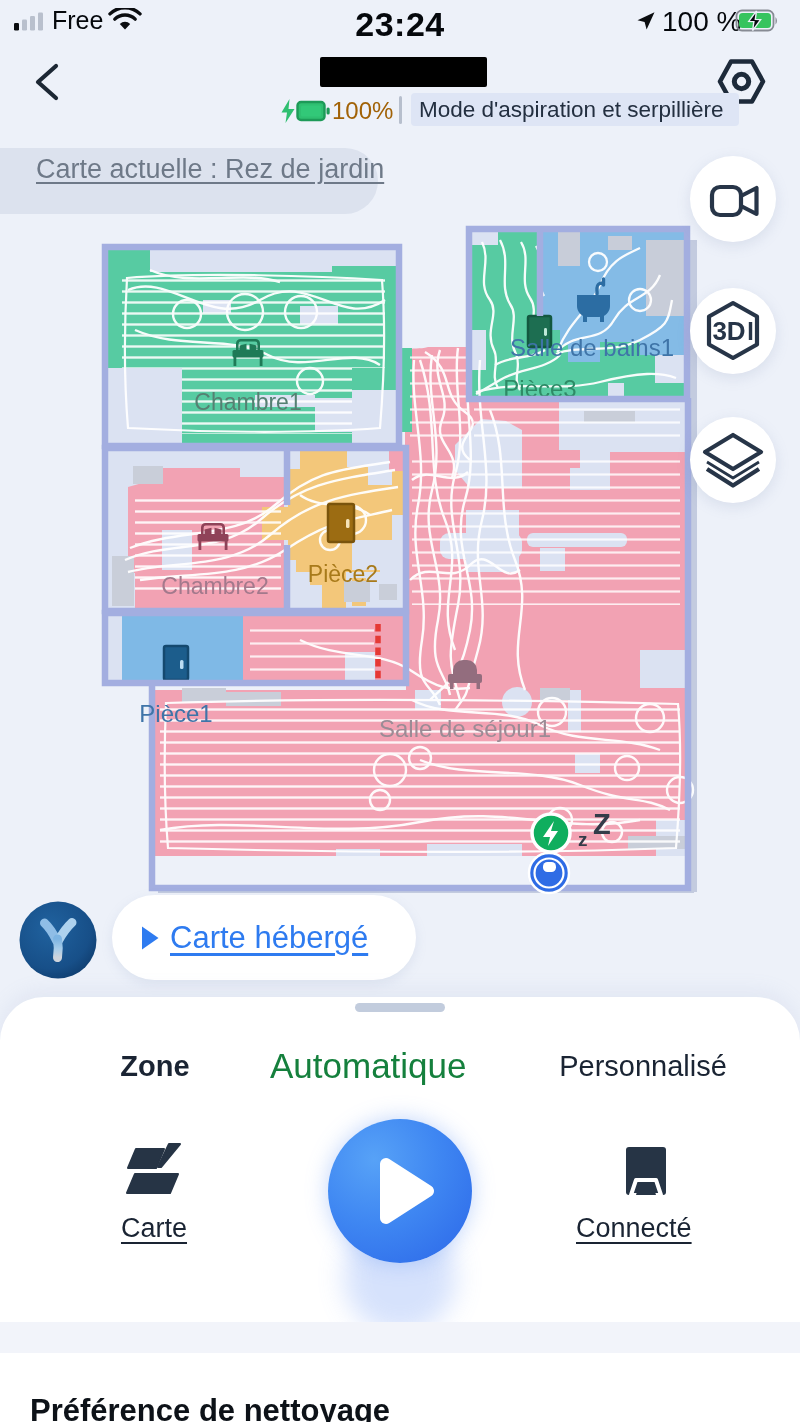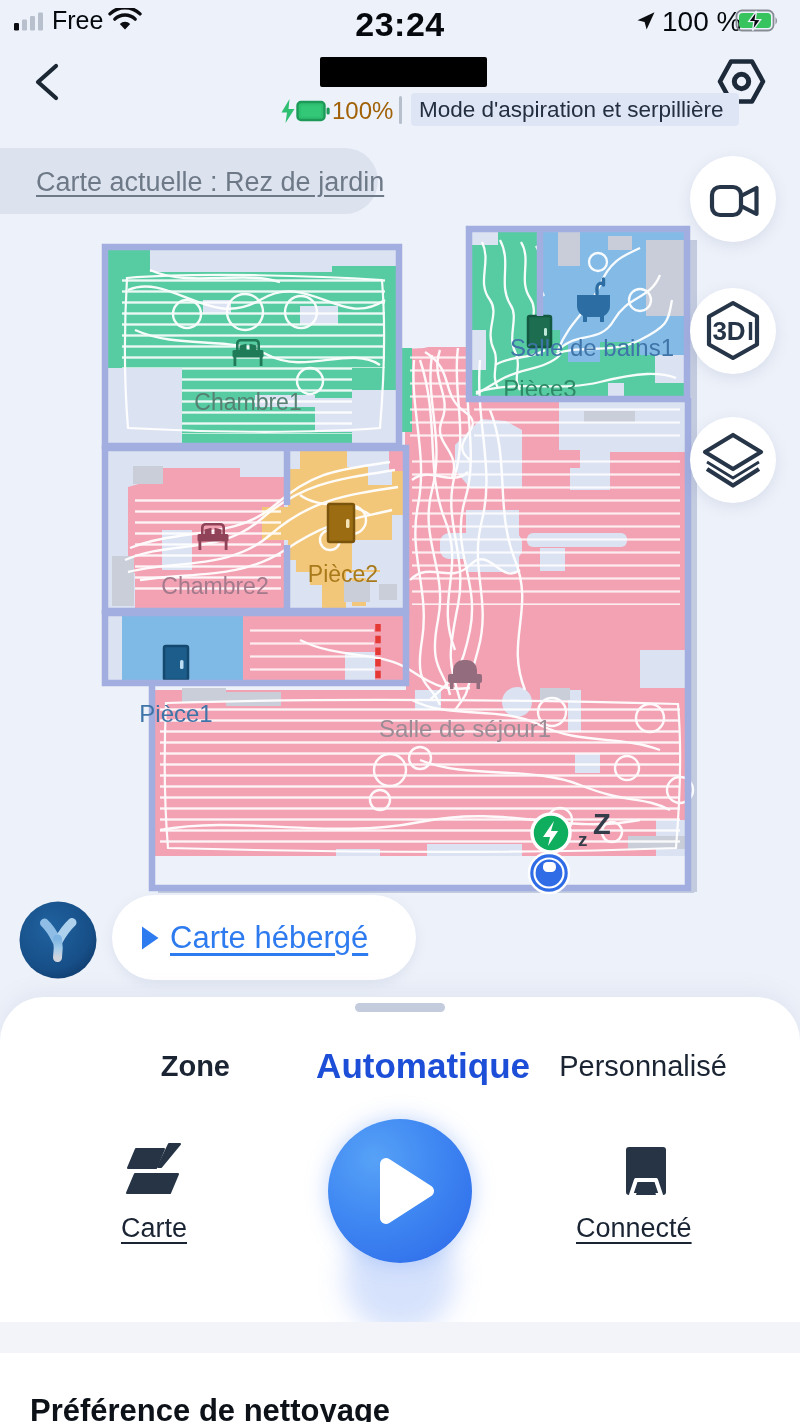--- a/index.html
+++ b/index.html
@@ -62,21 +62,21 @@
 </svg>
 
 <div class="abs" style="left:332px;top:97px;font-size:24px;color:#a16207;">100%</div>
 
 <div class="abs" style="left:399px;top:96px;width:3px;height:28px;background:#b7bfcd;border-radius:1.5px"></div>
 
 <div class="abs" style="left:411px;top:93px;width:328px;height:33px;background:#dee5f5;border-radius:4px"></div>
 <div class="abs" style="left:419px;top:97px;font-size:22.5px;color:#232f40;">Mode d'aspiration et serpillière</div>
 
 <div class="abs" style="left:0px;top:148px;width:378px;height:66px;background:#dce2ee;border-radius:0 33px 33px 0"></div>
-<div class="abs" style="left:36px;top:167px;font-size:27px;color:#6e7988;text-decoration:underline;text-underline-offset:4px;">Carte actuelle : Rez de jardin</div>
+<div class="abs" style="left:36px;top:154px;font-size:27px;color:#6e7988;text-decoration:underline;text-underline-offset:4px;">Carte actuelle : Rez de jardin</div>
 
 <svg class="abs" style="left:95px;top:218px" width="605" height="682" viewBox="95 218 605 682">
   <defs>
     <pattern id="hl" width="12" height="11" patternUnits="userSpaceOnUse">
       <path d="M0 5.5 H12" stroke="#ffffff" stroke-width="2.4" opacity="0.92"></path>
     </pattern>
     <pattern id="hl2" width="12" height="13" patternUnits="userSpaceOnUse">
       <path d="M0 6.5 H12" stroke="#ffffff" stroke-width="2.2" opacity="0.85"></path>
     </pattern>
   </defs>
@@ -379,23 +379,23 @@
 <svg class="abs" style="left:140px;top:925px" width="20" height="26" viewBox="0 0 20 26">
   <path d="M2 1.5 L18.5 13 L2 24.5 Z" fill="#2e7bf0"></path>
 </svg>
 
 <div class="abs" style="left:170px;top:920px;font-size:31px;color:#2e7bf0;text-decoration:underline;text-underline-offset:5px;">Carte hébergé</div>
 
 <div class="abs" style="left:0;top:997px;width:800px;height:325px;background:#fff;border-radius:44px 44px 0 0;box-shadow:0 -6px 20px rgba(140,160,200,.12)"></div>
 
 <div class="abs" style="left:355px;top:1003px;width:90px;height:9px;border-radius:5px;background:#b3bfd4;opacity:.8"></div>
 
-<div class="abs" style="left:80px;top:1050px;width:150px;text-align:right;font-size:29px;font-weight:bold;color:#1a2433">Zone</div>
-
-<div class="abs" style="left:270px;top:1046px;width:260px;text-align:right;font-size:35px;font-weight:bold;color:#1d4ed8">Automatique</div>
+<div class="abs" style="left:80px;top:1050px;width:150px;text-align:center;font-size:29px;font-weight:bold;color:#1a2433">Zone</div>
+
+<div class="abs" style="left:270px;top:1046px;width:260px;text-align:left;font-size:35px;font-weight:normal;color:#15803d">Automatique</div>
 
 <div class="abs" style="left:530px;top:1050px;width:226px;text-align:center;font-size:29px;font-weight:normal;color:#1a2433">Personnalisé</div>
 
 <div class="abs" style="left:328px;top:1119px;width:144px;height:144px;border-radius:50%;background:radial-gradient(circle at 32% 28%, #57a2f7 0%, #3f87f2 45%, #2b66e8 100%);box-shadow:0 0 22px rgba(100,150,245,.40), 0 86px 26px -16px rgba(120,160,245,.30)"></div>
 <svg class="abs" style="left:376px;top:1156px" width="60" height="70" viewBox="0 0 60 70">
   <path d="M10 8 L52 35 L10 62 Z" fill="#fff" stroke="#fff" stroke-width="12" stroke-linejoin="round"></path>
 </svg>
 
 <svg class="abs" style="left:120px;top:1142px" width="68" height="56" viewBox="0 0 68 56">
   <path d="M16 7 L44 7 L36 26 L8 26 Z" fill="#263445" stroke="#263445" stroke-width="2" stroke-linejoin="round"></path>

